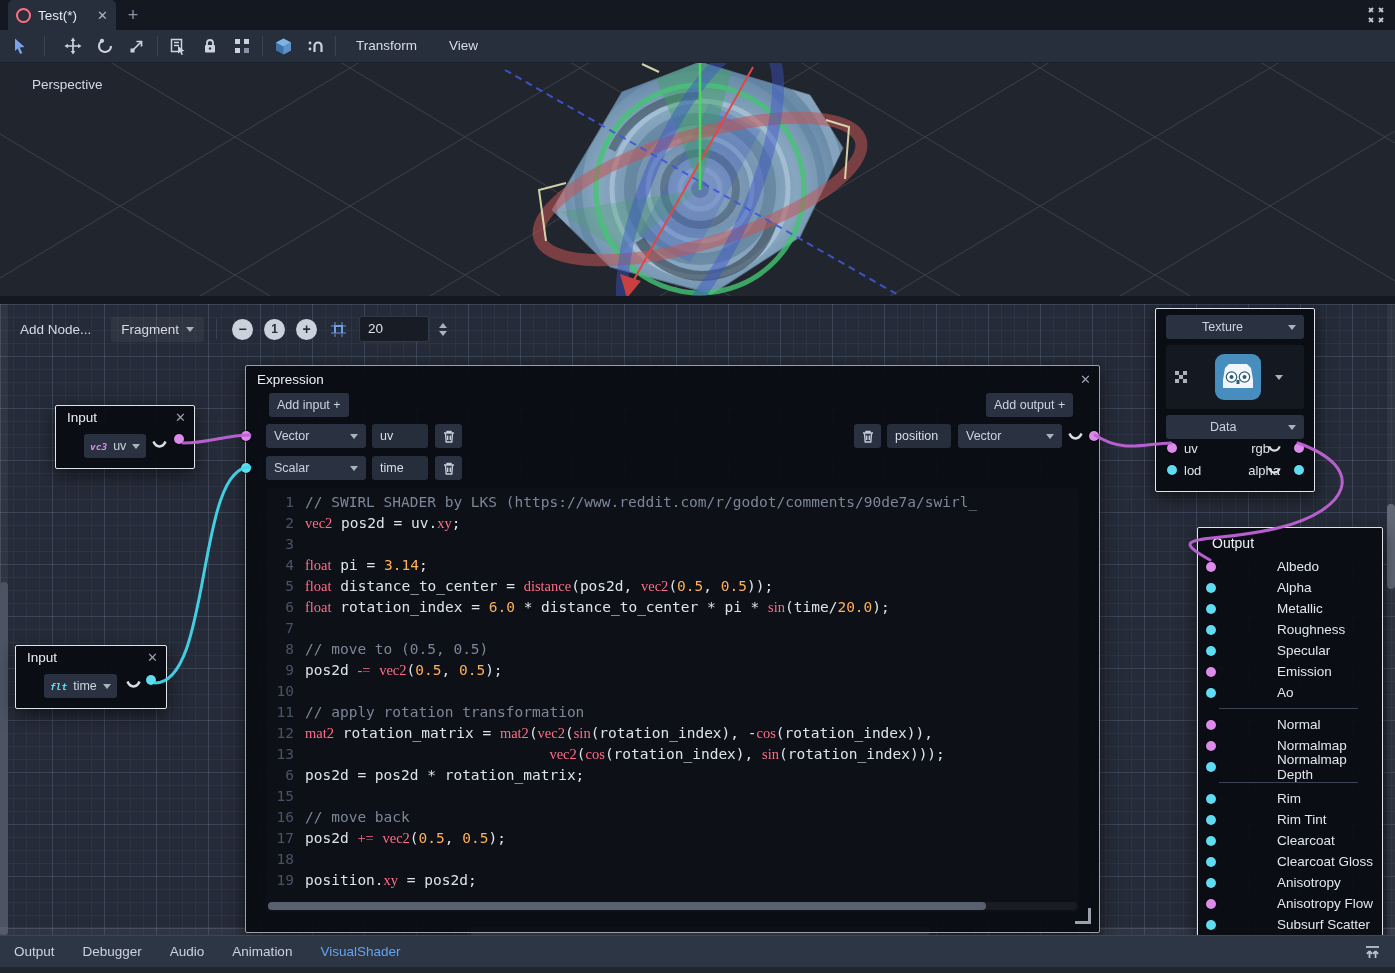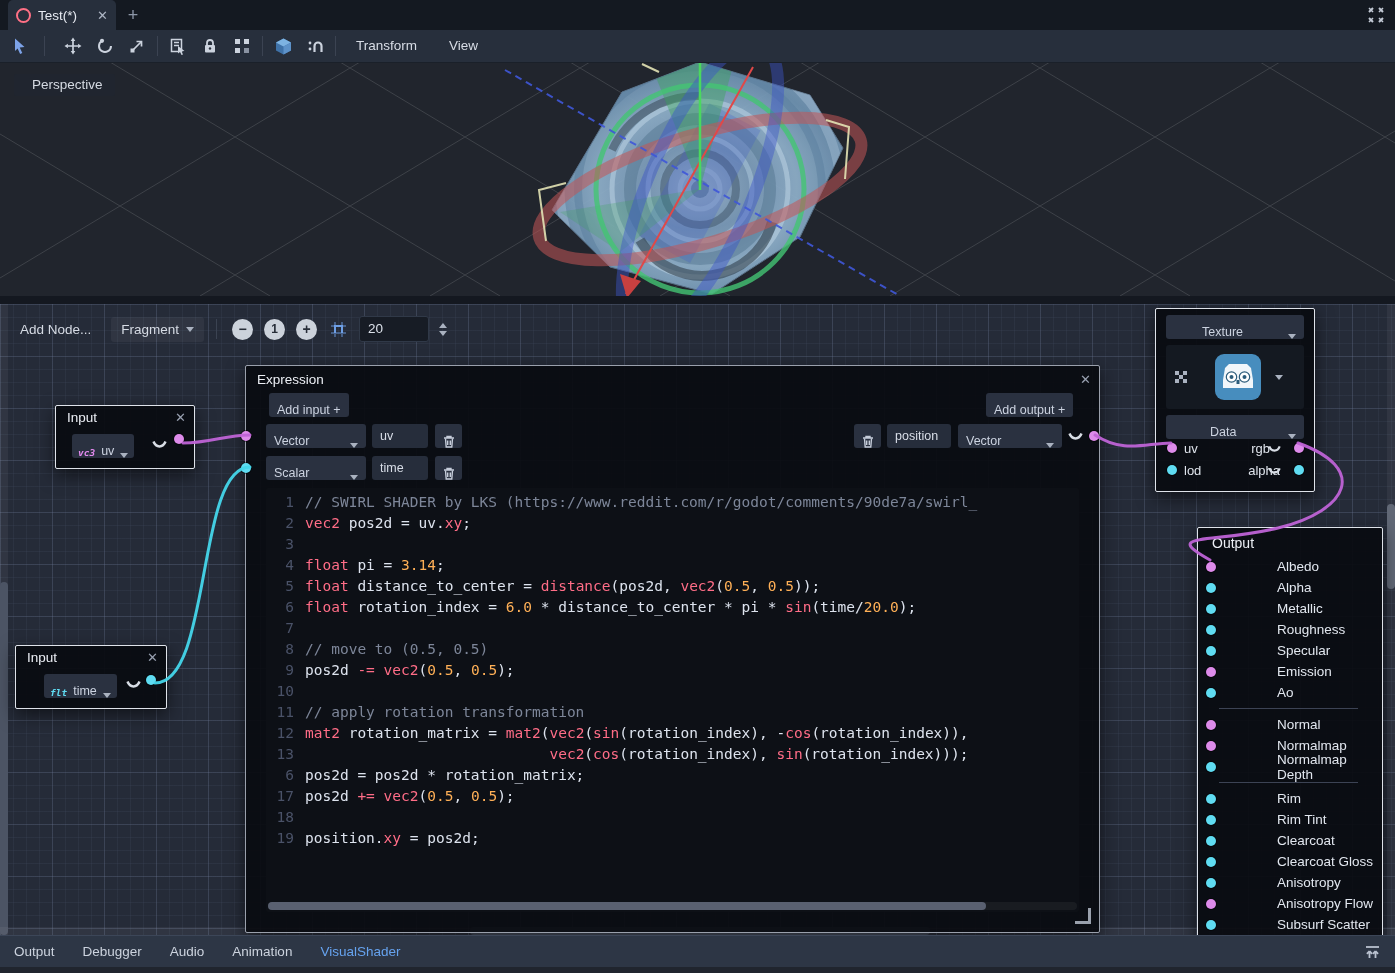--- a/index.html
+++ b/index.html
@@ -52,35 +52,35 @@
      margin-left:12px;color:#dbe0e9;font-size:13.5px;padding:0 8px;line-height:24px;}
   .spin{margin-left:10px;display:flex;flex-direction:column;gap:3px;}
   .spin .up{width:0;height:0;border-left:4px solid transparent;border-right:4px solid transparent;border-bottom:5px solid #aab2c0;}
   .spin .dn{width:0;height:0;border-left:4px solid transparent;border-right:4px solid transparent;border-top:5px solid #aab2c0;}
   
   .gnode{position:absolute;background:rgba(9,11,16,.93);border:1px solid #dfe3ea;border-radius:2px;
      box-shadow:0 6px 18px rgba(0,0,0,.55);z-index:4;}
   .ghead{display:flex;align-items:center;padding:4px 8px 2px 11px;color:#eceff5;font-size:13.5px;}
   .ghead .gx{margin-left:auto;color:#99a1b1;font-size:13px;}
   .gbtn{background:#2a3140;border-radius:3px;color:#ccd3e0;font-size:12.5px;display:inline-flex;
-     align-items:flex-end;justify-content:center;gap:6px;padding:0 8px;height:24px;box-sizing:border-box;}
+     align-items:center;justify-content:center;gap:6px;padding:0 8px;height:24px;box-sizing:border-box;}
   .gfield{background:#262d3b;border-radius:3px;color:#d9dee8;font-size:12.5px;display:inline-flex;
      align-items:center;padding:0 8px;height:24px;box-sizing:border-box;}
   .pdot{position:absolute;width:10px;height:10px;border-radius:50%;box-shadow:0 0 0 1px rgba(0,0,0,.45);z-index:7;}
   .pv{background:#dd8bea;} .ps{background:#5fdcf2;}
   .badge{font-family:"DejaVu Sans Mono",monospace;font-weight:bold;font-style:italic;font-size:9.5px;letter-spacing:0;}
   .bv{color:#e58bf0;} .bs{color:#5fdcf2;font-style:italic;}
   .curveic{display:inline-block;}
   
   #codebox{position:absolute;left:20px;top:122px;width:813px;height:424px;background:#0d1016;
      border-radius:2px;overflow:hidden;font-family:"DejaVu Sans Mono",monospace;font-size:14.5px;}
   .cl{height:21px;line-height:21px;white-space:pre;display:flex;}
   .ln{width:28px;text-align:right;color:#4a5268;flex:none;margin-right:11px;}
   .lt{white-space:pre;}
-  .tk-c{color:#7d8699;} .tk-k{color:#ff6d87;} .tk-n{color:#ffb057;} .tk-t{color:#dde3ee;}
+  .tk-c{color:#7d8699;} .tk-k{color:#ff6d87;font-family:Liberation Serif, serif;} .tk-n{color:#ffb057;} .tk-t{color:#dde3ee;}
   .hscroll{position:absolute;height:8px;background:rgba(255,255,255,.05);border-radius:4px;}
   .hgrab{position:absolute;height:8px;background:#596070;border-radius:4px;}
   .vtrack{position:absolute;width:8px;background:rgba(255,255,255,.05);}
   .vgrab{position:absolute;width:8px;background:#4c5464;border-radius:4px;}
   .resize-h{position:absolute;width:13px;height:13px;border-right:3px solid #9aa1ad;border-bottom:3px solid #9aa1ad;}
   
   #texpreview{position:absolute;left:10px;top:36px;width:138px;height:64px;background:#141921;
      border-radius:3px;display:flex;align-items:center;}
   #godot-thumb{width:46px;height:46px;border-radius:9px;background:#478dbe;margin-left:26px;flex:none;}
   .trow{position:absolute;left:0;width:100%;height:22px;display:flex;align-items:center;color:#dfe4ec;font-size:13px;}
@@ -303,21 +303,21 @@
           <span class="up"></span>
           <span class="dn"></span>
         </div>
     </div>
 
     <div class="gnode" style="left:55px;top:101px;width:138px;height:62px;">
       <div class="ghead">
         <span>Input</span>
         <span class="gx">✕</span>
       </div>
-      <div class="gbtn" style="position:absolute;left:16px;top:28px;padding:0 6px;">
+      <div class="gbtn" style="position:absolute;left:28px;top:28px;padding:0 6px;">
         <span class="badge bv">vc3</span>
         <span>uv</span>
         <span class="chev"></span>
       </div>
       <span class="curveic" style="position:absolute;left:96px;top:34px;">
         <svg width="15" height="9" viewBox="0 0 15 9">
             <path d="M1.5,1.5 C4,8 11,8 13.5,1.5" stroke="#d8dde5" stroke-width="2.5" fill="none"></path>
           </svg>
       </span>
       <span class="pdot pv" style="left:118px;top:28px;"></span>
@@ -421,20 +421,22 @@
             <div class="cl"><span class="ln">5</span><span class="lt"><span class="tk-k">float</span><span class="tk-t"> distance_to_center = </span><span class="tk-k">distance</span><span class="tk-t">(pos2d, </span><span class="tk-k">vec2</span><span class="tk-t">(</span><span class="tk-n">0.5</span><span class="tk-t">, </span><span class="tk-n">0.5</span><span class="tk-t">));</span></span></div>
             <div class="cl"><span class="ln">6</span><span class="lt"><span class="tk-k">float</span><span class="tk-t"> rotation_index = </span><span class="tk-n">6.0</span><span class="tk-t"> * distance_to_center * pi * </span><span class="tk-k">sin</span><span class="tk-t">(time/</span><span class="tk-n">20.0</span><span class="tk-t">);</span></span></div>
             <div class="cl"><span class="ln">7</span><span class="lt"></span></div>
             <div class="cl"><span class="ln">8</span><span class="lt"><span class="tk-c">// move to (0.5, 0.5)</span></span></div>
             <div class="cl"><span class="ln">9</span><span class="lt"><span class="tk-t">pos2d </span><span class="tk-k">-=</span><span class="tk-t"> </span><span class="tk-k">vec2</span><span class="tk-t">(</span><span class="tk-n">0.5</span><span class="tk-t">, </span><span class="tk-n">0.5</span><span class="tk-t">);</span></span></div>
             <div class="cl"><span class="ln">10</span><span class="lt"></span></div>
             <div class="cl"><span class="ln">11</span><span class="lt"><span class="tk-c">// apply rotation transformation</span></span></div>
             <div class="cl"><span class="ln">12</span><span class="lt"><span class="tk-k">mat2</span><span class="tk-t"> rotation_matrix = </span><span class="tk-k">mat2</span><span class="tk-t">(</span><span class="tk-k">vec2</span><span class="tk-t">(</span><span class="tk-k">sin</span><span class="tk-t">(rotation_index), -</span><span class="tk-k">cos</span><span class="tk-t">(rotation_index)),</span></span></div>
             <div class="cl"><span class="ln">13</span><span class="lt"><span class="tk-t">                            </span><span class="tk-k">vec2</span><span class="tk-t">(</span><span class="tk-k">cos</span><span class="tk-t">(rotation_index), </span><span class="tk-k">sin</span><span class="tk-t">(rotation_index)));</span></span></div>
             <div class="cl"><span class="ln">6</span><span class="lt"><span class="tk-t">pos2d = pos2d * rotation_matrix;</span></span></div>
+            <div class="cl"><span class="ln">15</span><span class="lt"></span></div>
+            <div class="cl"><span class="ln">16</span><span class="lt"><span class="tk-c">// move back</span></span></div>
             <div class="cl"><span class="ln">17</span><span class="lt"><span class="tk-t">pos2d </span><span class="tk-k">+=</span><span class="tk-t"> </span><span class="tk-k">vec2</span><span class="tk-t">(</span><span class="tk-n">0.5</span><span class="tk-t">, </span><span class="tk-n">0.5</span><span class="tk-t">);</span></span></div>
             <div class="cl"><span class="ln">18</span><span class="lt"></span></div>
             <div class="cl"><span class="ln">19</span><span class="lt"><span class="tk-t">position.</span><span class="tk-k">xy</span><span class="tk-t"> = pos2d;</span></span></div>
           </div>
         <div class="hscroll" style="left:2px;right:2px;bottom:2px;">
           <div class="hgrab" style="left:0;width:718px;"></div>
         </div>
       </div>
       <div class="resize-h" style="right:8px;bottom:8px;"></div>
     </div>

